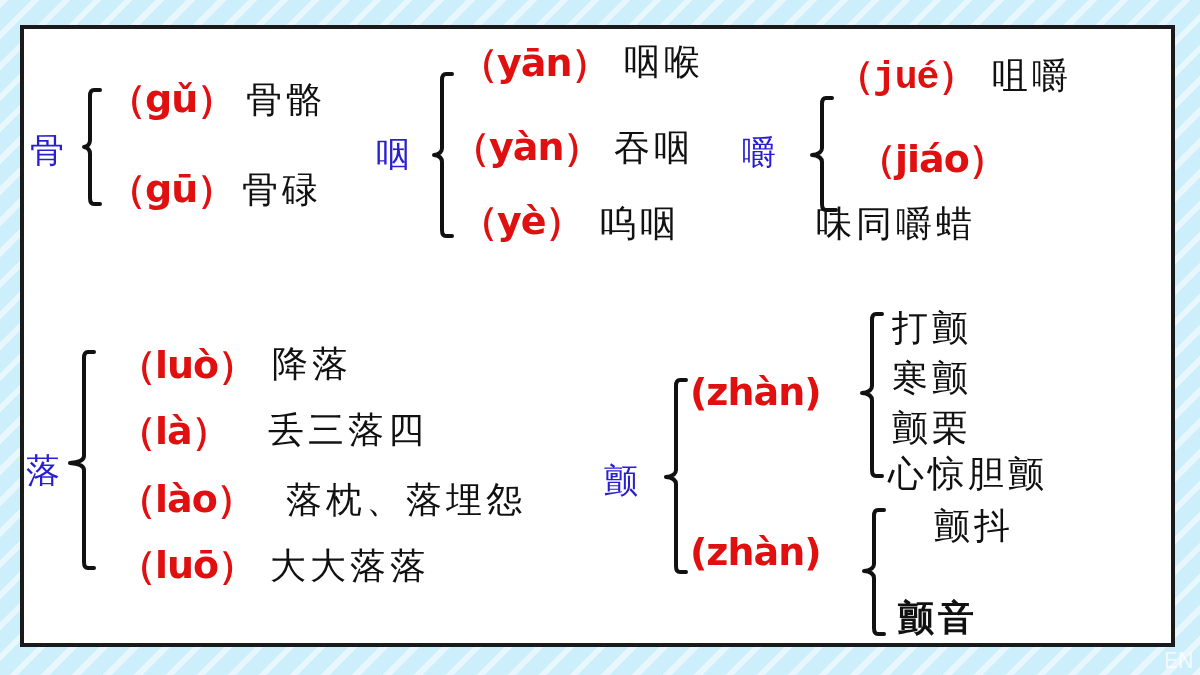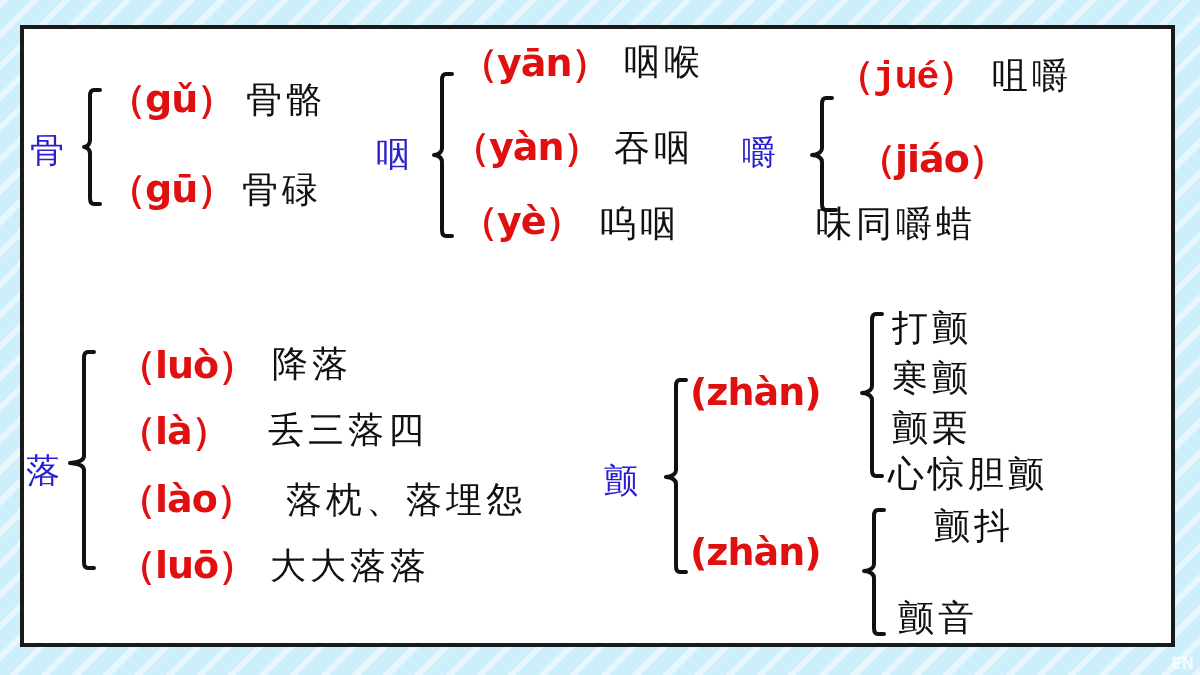--- a/index.html
+++ b/index.html
@@ -12,21 +12,21 @@
   .frame {
     position:absolute; left:20px; top:25px; width:1155px; height:622px;
     background:#ffffff; border:4px solid #1a1a1a; box-sizing:border-box;
   }
   .abs { position:absolute; white-space:nowrap; }
   .head { color:#2a1fd0; font-size:34px; font-family:"DejaVu Serif", serif; }
   .py { color:#e01010; font-size:38px; font-weight:bold; font-family:"DejaVu Sans", sans-serif; letter-spacing:-1px; }
   .word { color:#111; font-size:36px; font-family:"DejaVu Serif", serif; letter-spacing:4px; }
   svg.brace { position:absolute; overflow:visible; }
   svg.brace path { fill:none; stroke:#111; stroke-width:4; stroke-linecap:round; stroke-linejoin:round; }
-  .watermark { position:absolute; right:6px; bottom:2px; color:rgba(255,255,255,0.7); font-size:15px; font-weight:bold; }
+  .watermark { position:absolute; right:6px; bottom:2px; color:rgba(255,255,255,0.7); font-size:22px; font-weight:normal; }
 </style>
 </head>
 <body>
 
 <div class="frame"></div>
 
 <div>
   <span class="abs head" style="left:30px;top:128px;">骨</span>
   <svg class="brace" style="left:82px;top:88px;" width="24" height="118">
       <path d="M18 2 H12 Q8 2 8 8 V52 Q8 58 2 59 Q8 60 8 66 V110 Q8 116 12 116 H18"></path>
@@ -89,16 +89,16 @@
     </svg>
   <span class="abs word" style="left:892px;top:304px;">打颤</span>
   <span class="abs word" style="left:892px;top:354px;text-align:center;">寒颤</span>
   <span class="abs word" style="left:892px;top:404px;">颤栗</span>
   <span class="abs word" style="left:888px;top:450px;">心惊胆颤</span>
 
   <svg class="brace" style="left:862px;top:508px;" width="26" height="130">
       <path d="M22 2 H16 Q12 2 12 8 V56 Q12 62 2 63 Q12 64 12 70 V120 Q12 126 16 126 H22"></path>
     </svg>
   <span class="abs word" style="left:934px;top:502px;">颤抖</span>
-  <span class="abs word" style="left:898px;top:594px;">颤音</span>
+  <span class="abs word" style="left:898px;top:594px;font-weight:bold;">颤音</span>
 </div>
 
 <span class="watermark">EN</span>
 
 </body></html>

